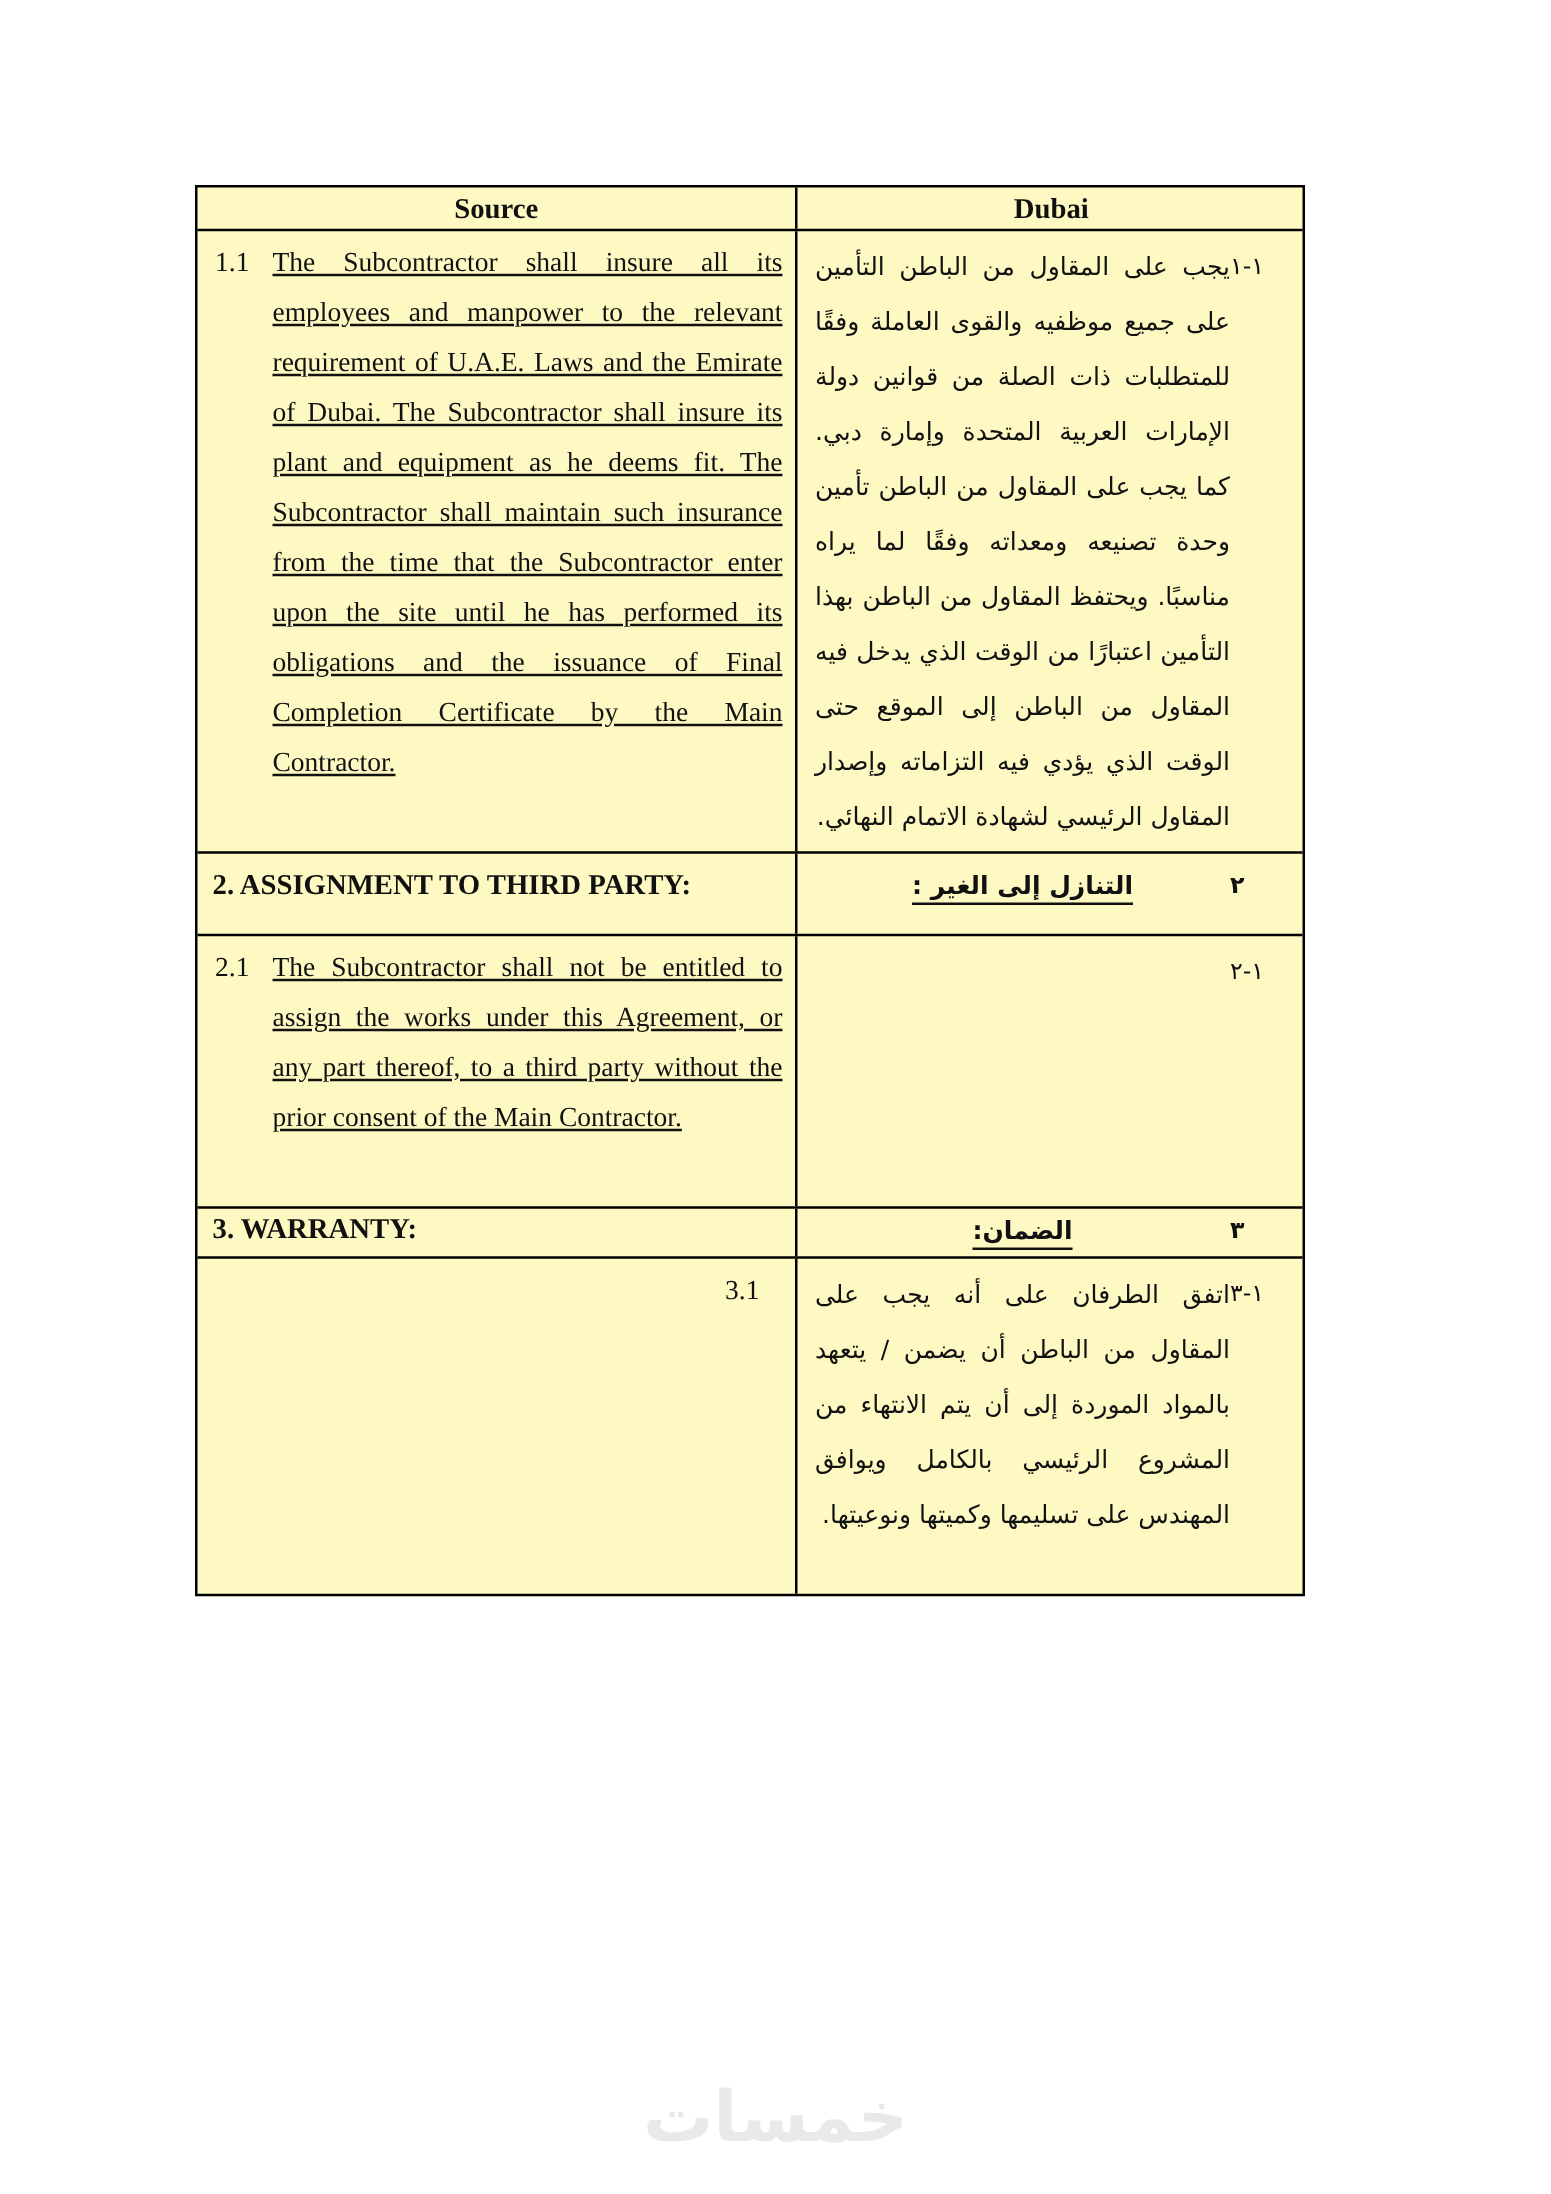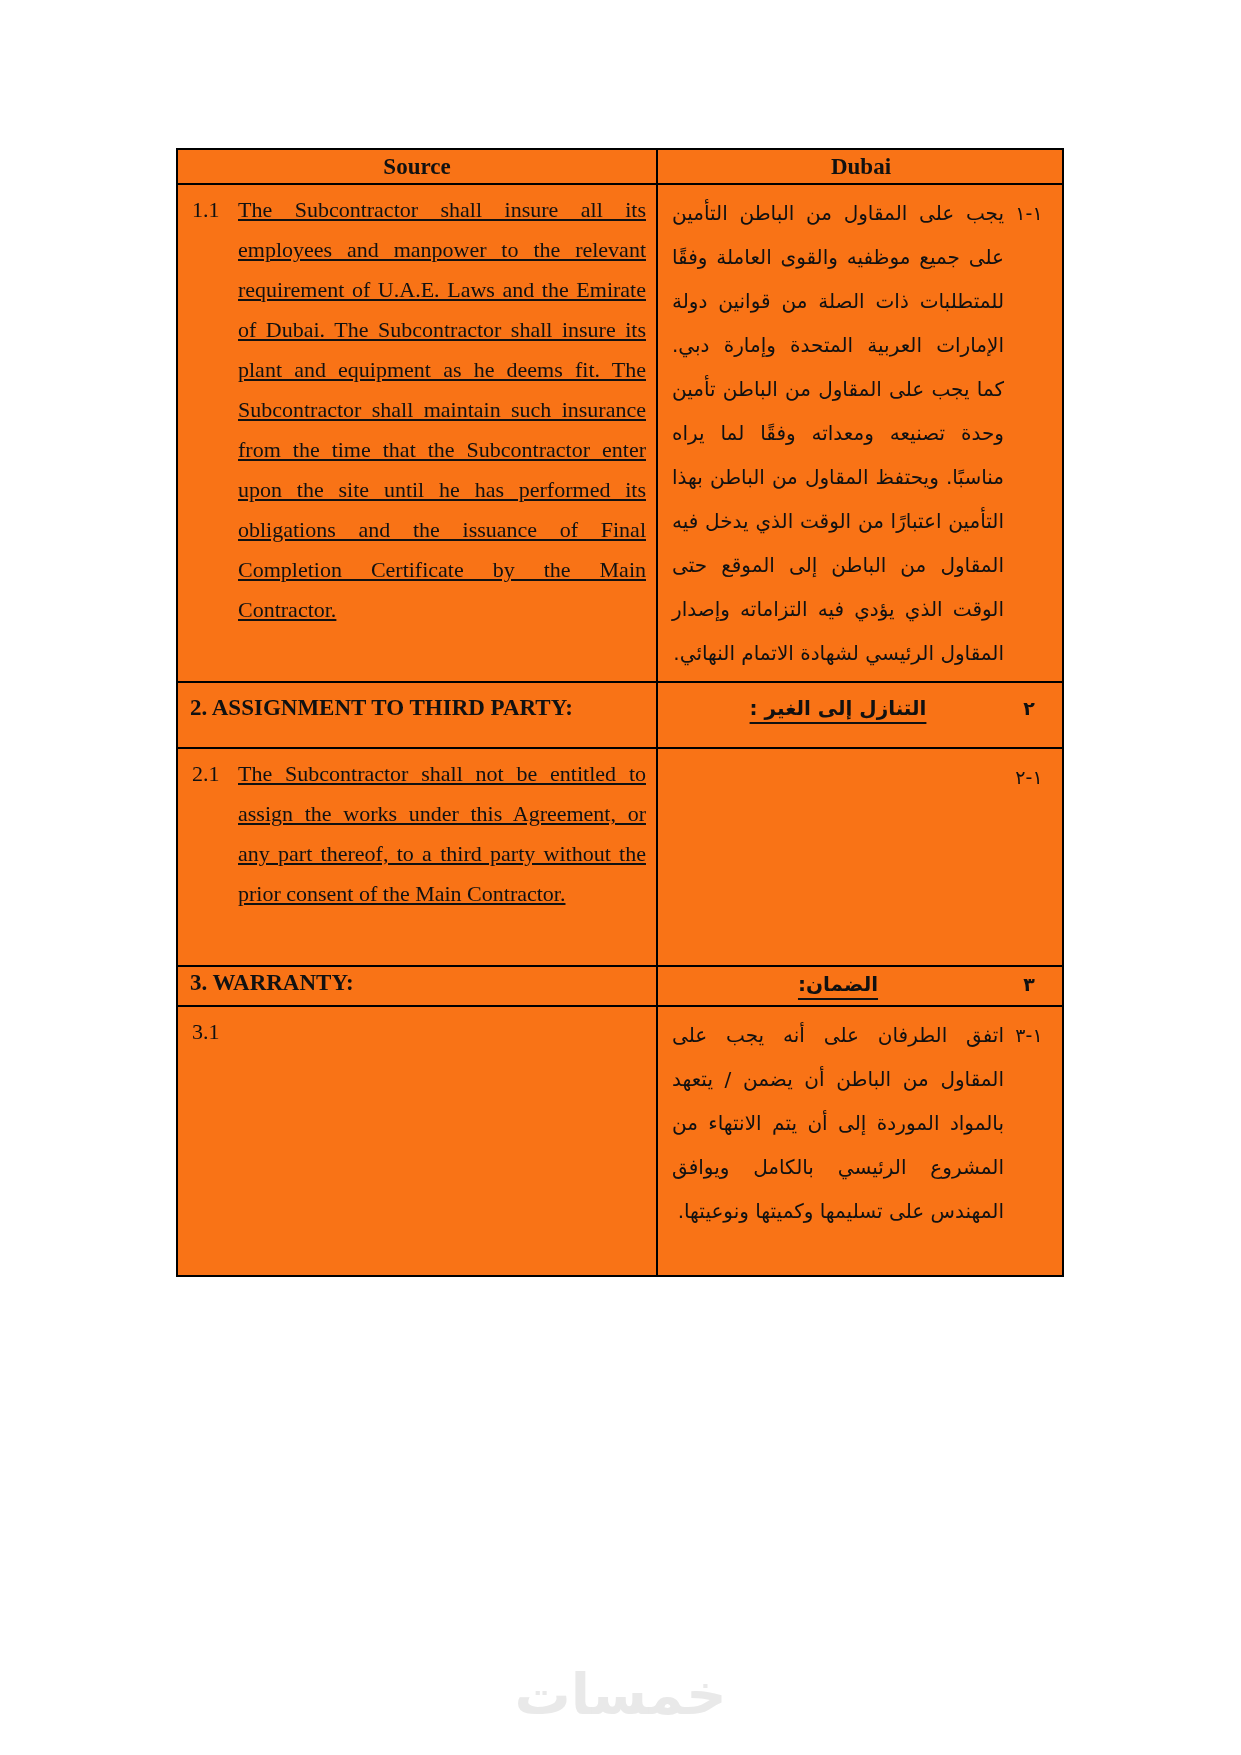--- a/index.html
+++ b/index.html
@@ -10,26 +10,26 @@
   body {
     position: relative;
     width: 1241px;
     height: 1755px;
     font-family: "Liberation Serif", "DejaVu Serif", serif;
     color: #111111;
     overflow: hidden;
   }
   .doc-table {
     position: absolute;
-    left: 176px;
+    left: 156px;
     top: 148px;
     width: 888px;
     border: 2px solid #000000;
     box-sizing: border-box;
-    background: #f97316;
+    background: #fef9c3;
   }
   .t-row {
     display: grid;
     grid-template-columns: 480px 406px;
     border-top: 2px solid #000000;
   }
   .t-row:first-child { border-top: none; }
   .cell {
     box-sizing: border-box;
     overflow: hidden;
@@ -44,20 +44,21 @@
     justify-content: center;
     font-weight: bold;
     font-size: 23px;
   }
 
   
   .clause-en {
     display: flex;
     align-items: flex-start;
     padding: 5px 10px 6px 14px;
+    justify-content: flex-end;
   }
   .en-num {
     flex: 0 0 46px;
     font-size: 22px;
     line-height: 40px;
   }
   .en-text {
     flex: 1 1 auto;
     font-size: 22px;
     line-height: 40px;
@@ -68,21 +69,21 @@
     direction: rtl;
     display: flex;
     align-items: flex-start;
     padding: 6px 10px 6px 14px;
     font-family: "DejaVu Sans", sans-serif;
   }
   .ar-num {
     flex: 0 0 50px;
     font-size: 19px;
     line-height: 44px;
-    text-align: center;
+    text-align: left;
   }
   .num-ltr {
     direction: ltr;
     unicode-bidi: bidi-override;
     display: inline-block;
   }
   .ar-text {
     flex: 1 1 auto;
     font-size: 20px;
     line-height: 44px;

